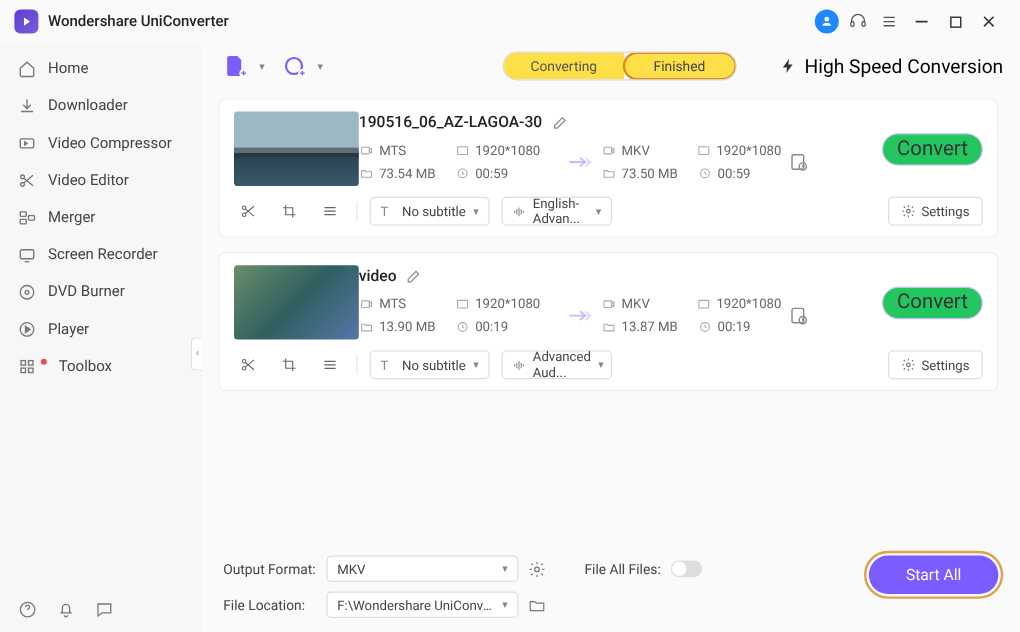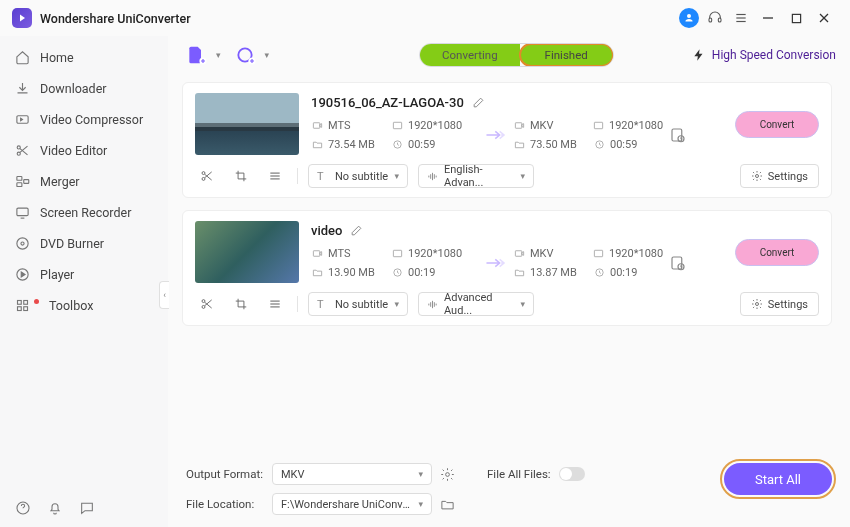--- a/index.html
+++ b/index.html
@@ -31,51 +31,51 @@
 
 
 .main { flex: 1; display: flex; flex-direction: column; background: #fafafa; min-width: 0; }
 
 
 .toolbar { height: 38px; display: flex; align-items: center; padding: 0 14px; gap: 10px; }
 .tool-btn { width: 28px; height: 26px; display: flex; align-items: center; justify-content: center; position: relative; }
 .tool-btn .plus { position: absolute; right: 3px; bottom: 3px; width: 8px; height: 8px; }
 .tool-caret { color: #888; font-size: 9px; margin-left: -4px; }
 .seg { margin-left: 140px; display: flex; border: 1px solid #d8d8e0; border-radius: 13px; overflow: hidden; height: 24px; }
-.seg .segbtn { padding: 0 22px; display: flex; align-items: center; font-size: 11.5px; color: #555; background: #84cc16; }
+.seg .segbtn { padding: 0 22px; display: flex; align-items: center; font-size: 11.5px; color: #555; background: #fde047; }
 .seg .segbtn.fin { border: 2px solid #e08a2a; border-radius: 12px; margin: -1px; padding: 0 24px; color: #444; }
-.hspeed { margin-left: auto; display: flex; align-items: center; gap: 6px; font-size: 12px; color: #4c1d95; }
+.hspeed { margin-left: auto; display: flex; align-items: center; gap: 6px; font-size: 16px; color: #000000; }
 
 
 .card { margin: 8px 18px 4px 14px; background: #fff; border: 1px solid #eee; border-radius: 6px; padding: 10px 12px 8px 12px; }
-.card .row1 { display: flex; gap: 12px; }
+.card .row1 { display: flex; }
 .thumb { width: 104px; height: 62px; background: #7aa0b5; border-radius: 3px; flex-shrink: 0; background-size: cover; }
 .thumb.t1 { background: linear-gradient(#9db8c5 0%, #9db8c5 55%, #284050 55%, #3a5a6a 100%); position: relative; }
 .thumb.t1::after { content:""; position:absolute; left:0; right:0; top:30px; height:8px; background: rgba(40,50,55,.55); }
 .thumb.t2 { background: linear-gradient(135deg,#6a8f6a,#2f5f5f,#5577aa); }
 .info { flex: 1; min-width: 0; }
 .fname { display: flex; align-items: center; gap: 8px; font-size: 13px; color: #222; font-weight: 500; margin-bottom: 8px; height: 18px; }
 .meta { display: flex; align-items: center; gap: 0; font-size: 11px; color: #666; }
 .mgrp { width: 168px; display: flex; flex-direction: column; gap: 6px; }
 .mgrp.right { width: 150px; }
 .mrow { display: flex; gap: 16px; align-items: center; }
 .mcell { display: flex; align-items: center; gap: 5px; min-width: 64px; }
 .mcell .micon { color: #aaa; width: 12px; height: 12px; display: flex; align-items: center; justify-content: center; }
 .arrow { width: 34px; display: flex; align-items: center; justify-content: center; }
 .sidecol { width: 30px; display: flex; align-items: center; justify-content: center; }
-.convert-btn { width: 84px; height: 27px; border: 1px solid #c8bff0; background: #f9a8d4; color: #333; border-radius: 14px; display: flex; align-items: center; justify-content: center; font-size: 10px; align-self: center; }
+.convert-btn { width: 84px; height: 27px; border: 1px solid #c8bff0; background: #22c55e; color: #333; border-radius: 14px; display: flex; align-items: center; justify-content: center; font-size: 17px; align-self: center; }
 
 .row2 { display: flex; align-items: center; gap: 10px; margin-top: 8px; height: 26px; }
 .mini { width: 24px; height: 22px; display: flex; align-items: center; justify-content: center; color: #666; }
 .sep { width: 1px; height: 16px; background: #e4e4e4; }
 .dd { height: 24px; border: 1px solid #ddd; border-radius: 4px; display: flex; align-items: center; padding: 0 8px; gap: 6px; font-size: 11px; color: #444; background: #fff; }
 .dd .ddicon { color: #888; width: 12px; display: flex; }
 .dd .caret { margin-left: auto; color: #888; font-size: 9px; }
 .dd.sub { width: 100px; }
-.dd.aud { width: 116px; }
+.dd.aud { width: 92px; }
 .settings-btn { height: 24px; border: 1px solid #ddd; border-radius: 4px; padding: 0 10px; display: flex; align-items: center; gap: 5px; font-size: 11px; color: #444; margin-left: auto; }
 
 
 .footer { margin-top: auto; padding: 8px 18px 12px 18px; display: flex; align-items: flex-start; }
 .fleft { display: flex; flex-direction: column; gap: 8px; font-size: 11.5px; color: #444; }
 .fleft .frow { display: flex; align-items: center; gap: 8px; }
 .fleft .lbl { width: 78px; }
 .fleft .dd { width: 160px; height: 22px; }
 .toggle { width: 26px; height: 14px; background: #ddd; border-radius: 7px; position: relative; }
 .toggle::after { content:""; position: absolute; left: 1px; top: 1px; width: 12px; height: 12px; background: #fff; border-radius: 50%; }

